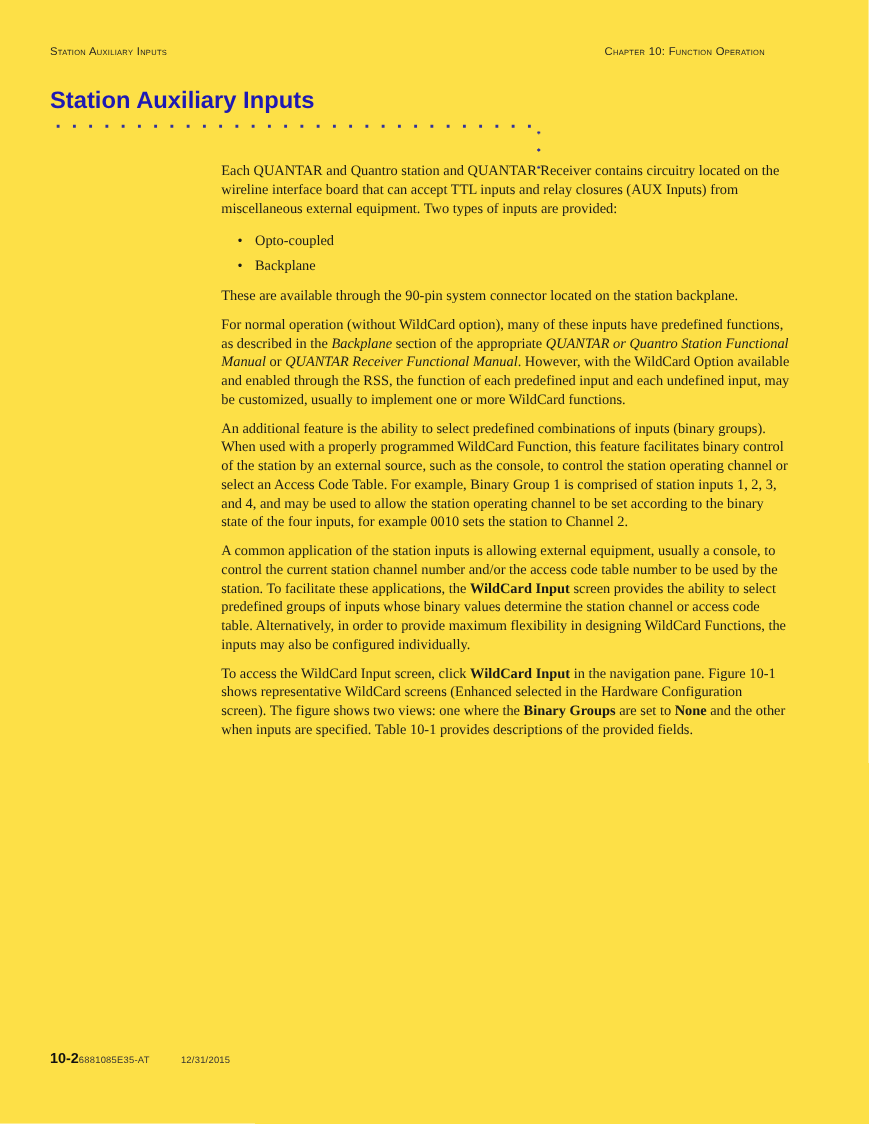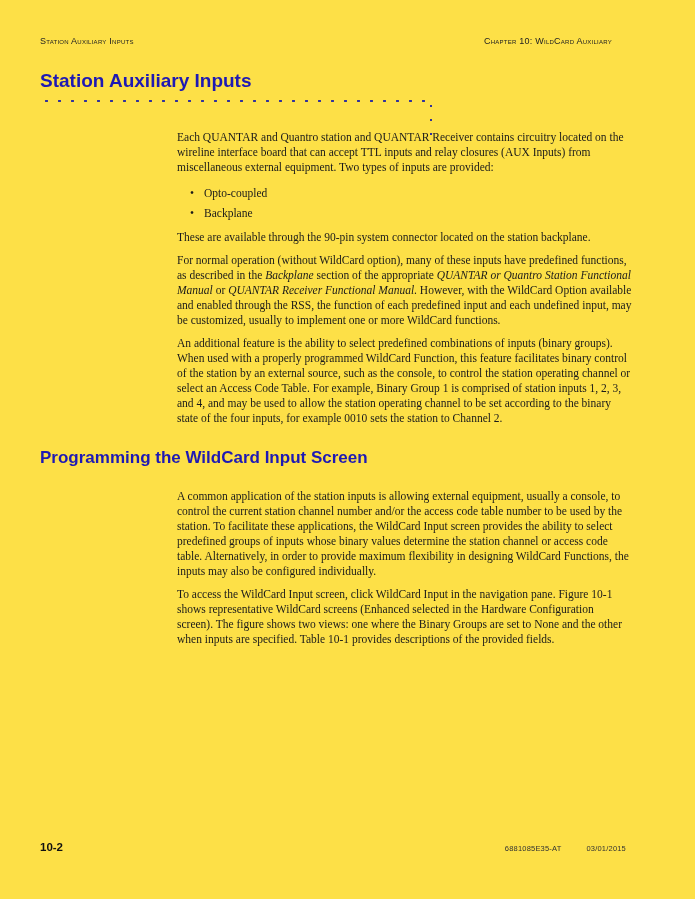--- a/index.html
+++ b/index.html
@@ -66,21 +66,21 @@
     background-position: 50% 8px;
     background-repeat: repeat-y;
   }
   .indent { margin-left: 137px; width: 455px; }
   .para {
     margin: 0 0 8px 0;
     font-size: 11.5px;
     line-height: 15px;
   }
   .it { font-style: italic; }
-  .bd { font-weight: normal; }
+  .bd { font-weight: bold; }
   .bullets { margin: 2px 0 7px 0; }
   .bullet-row {
     display: flex;
     font-size: 11.5px;
     line-height: 20px;
   }
   .bullet-glyph {
     width: 27px;
     padding-left: 13px;
     flex: none;
@@ -93,21 +93,21 @@
     line-height: 20px;
     color: var(--accent);
   }
   
   .footer {
     position: absolute;
     top: 841px;
     left: 40px;
     width: 586px;
     display: flex;
-    justify-content: space-between;
+    justify-content: flex-start;
     align-items: baseline;
   }
   .page-num {
     font-family: "Liberation Sans", sans-serif;
     font-weight: bold;
     font-size: 11.5px;
     color: #111111;
   }
   .doc-id {
     font-family: "Liberation Sans", sans-serif;
@@ -118,21 +118,21 @@
     gap: 25px;
   }
 </style>
 </head>
 <body>
 
 <div class="page">
 
   <div class="runhead">
     <span>Station Auxiliary Inputs</span>
-    <span>Chapter 10: WildCard Auxiliary</span>
+    <span>Chapter 10: Function Operation</span>
   </div>
 
   <div class="main">
 
     <h1 class="h1">Station Auxiliary Inputs</h1>
 
     <div class="rule-wrap">
       <div class="dotted-h"></div>
       <div class="dotted-v"></div>
     </div>
@@ -149,30 +149,29 @@
             <span class="bullet-glyph">•</span>
             <span>Backplane</span>
           </div>
         </div>
 
       <p class="para"><span>These are available through the 90-pin system connector located on the station backplane.</span></p>
       <p class="para"><span>For normal operation (without WildCard option), many of these inputs have predefined functions, as described in the </span><span class="it">Backplane</span><span> section of the appropriate </span><span class="it">QUANTAR or Quantro Station Functional Manual</span><span> or </span><span class="it">QUANTAR Receiver Functional Manual</span><span>. However, with the WildCard Option available and enabled through the RSS, the function of each predefined input and each undefined input, may be customized, usually to implement one or more WildCard functions.</span></p>
       <p class="para"><span>An additional feature is the ability to select predefined combinations of inputs (binary groups). When used with a properly programmed WildCard Function, this feature facilitates binary control of the station by an external source, such as the console, to control the station operating channel or select an Access Code Table. For example, Binary Group 1 is comprised of station inputs 1, 2, 3, and 4, and may be used to allow the station operating channel to be set according to the binary state of the four inputs, for example 0010 sets the station to Channel 2.</span></p>
     </div>
 
-    <h2 class="h2">Programming the WildCard Input Screen</h2>
 
     <div class="indent">
       <p class="para"><span>A common application of the station inputs is allowing external equipment, usually a console, to control the current station channel number and/or the access code table number to be used by the station. To facilitate these applications, the </span><span class="bd">WildCard Input</span><span> screen provides the ability to select predefined groups of inputs whose binary values determine the station channel or access code table. Alternatively, in order to provide maximum flexibility in designing WildCard Functions, the inputs may also be configured individually.</span></p>
       <p class="para"><span>To access the WildCard Input screen, click </span><span class="bd">WildCard Input</span><span> in the navigation pane. Figure 10-1 shows representative WildCard screens (Enhanced selected in the Hardware Configuration screen). The figure shows two views: one where the </span><span class="bd">Binary Groups</span><span> are set to </span><span class="bd">None</span><span> and the other when inputs are specified. Table 10-1 provides descriptions of the provided fields.</span></p>
     </div>
 
   </div>
 
   <div class="footer">
     <span class="page-num">10-2</span>
     <span class="doc-id">
       <span>6881085E35-AT</span>
-      <span>03/01/2015</span>
+      <span>12/31/2015</span>
     </span>
   </div>
 
 </div>
 
 </body></html>

